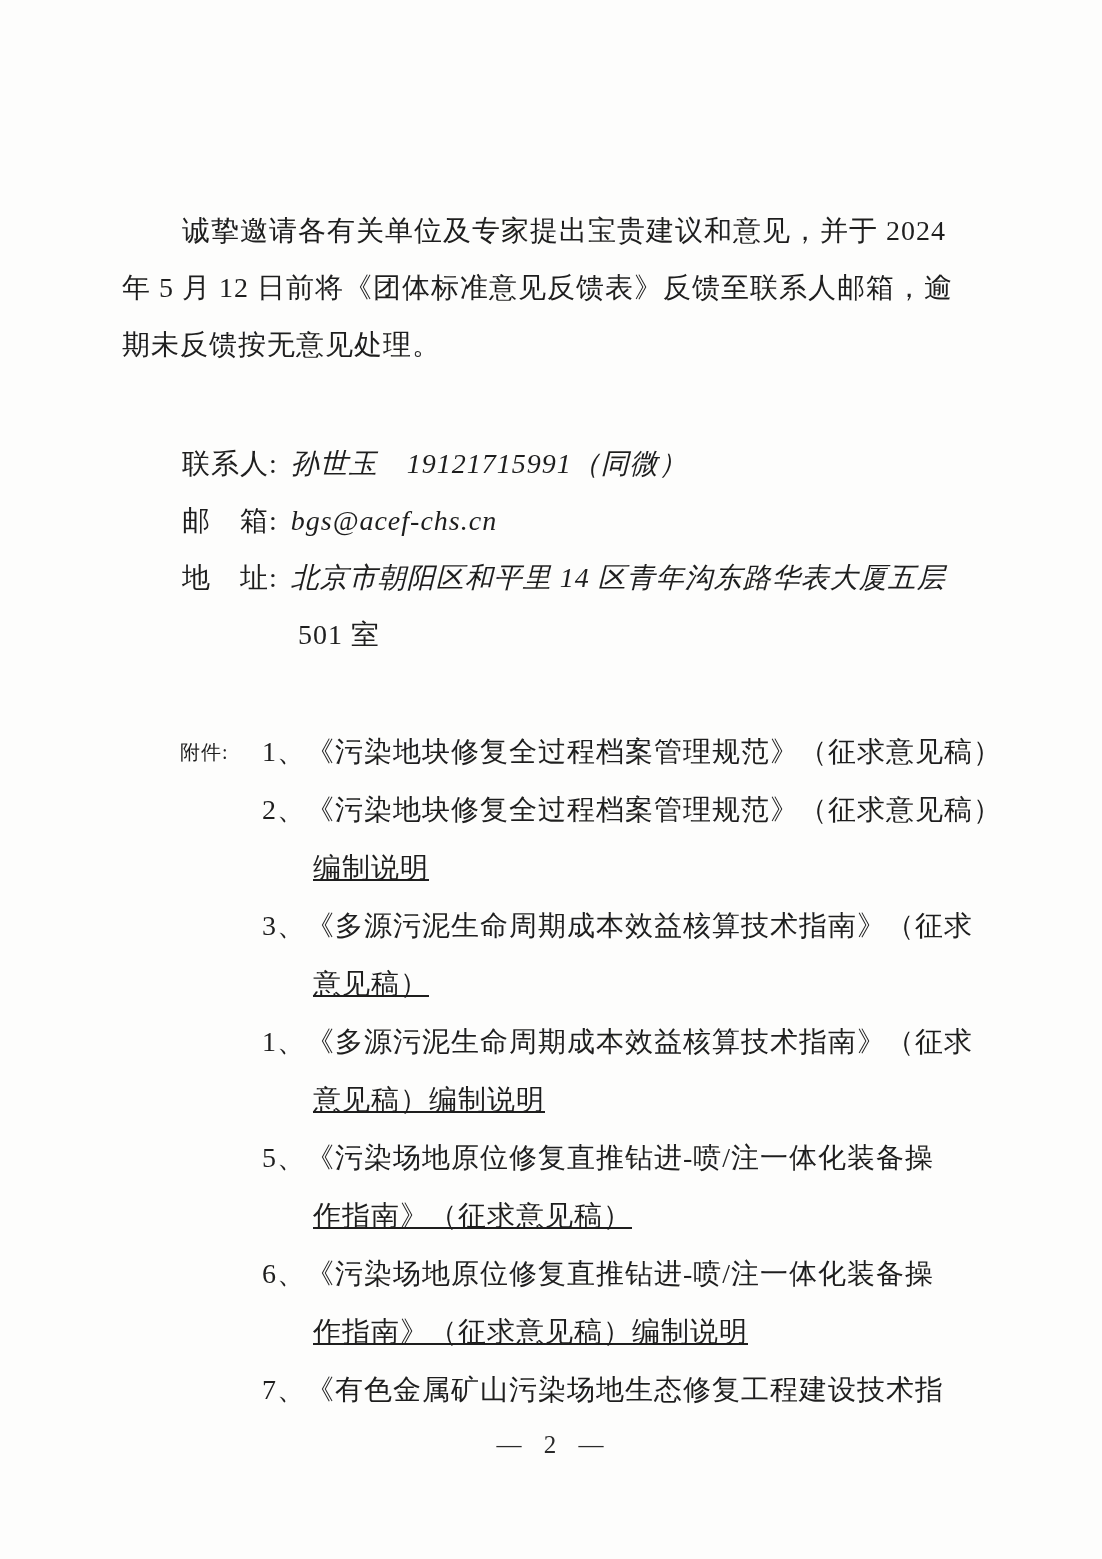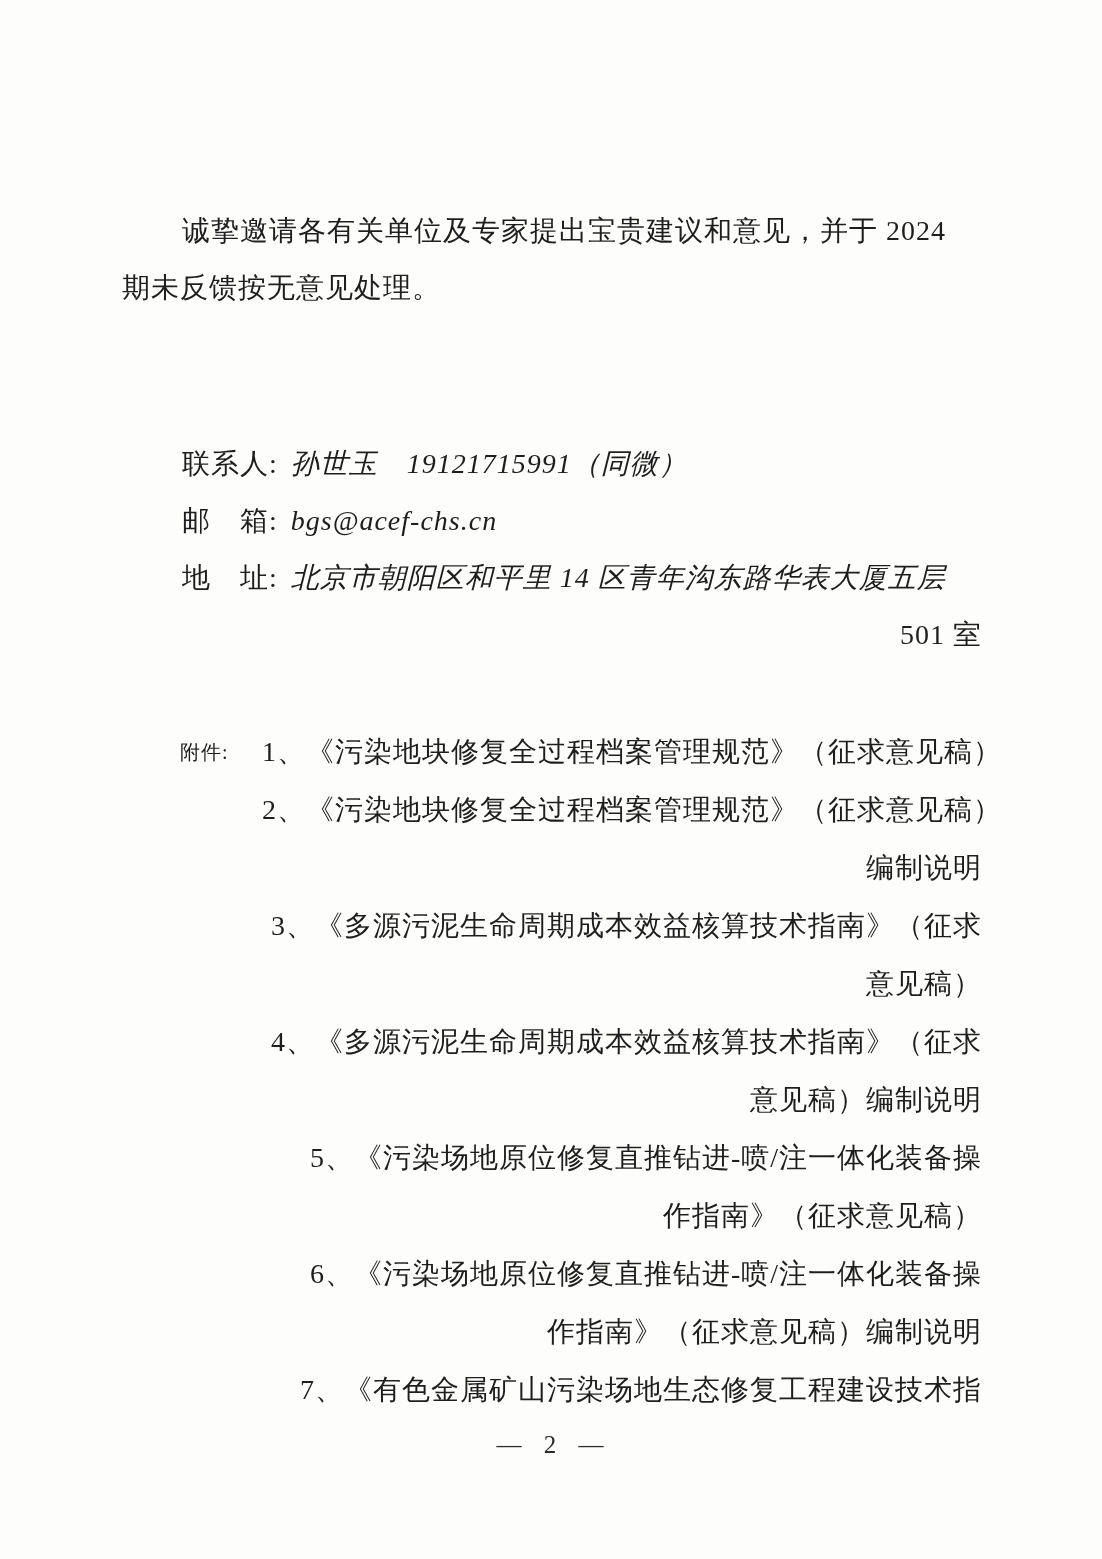--- a/index.html
+++ b/index.html
@@ -26,49 +26,50 @@
     letter-spacing: 1px;
     white-space: nowrap;
   }
   
   .paragraph { left: 122px; top: 202px; width: 850px; }
   .paragraph .line.indented { text-indent: 60px; }
   
   .contacts { left: 182px; top: 435px; width: 800px; }
   .contact-label { display: inline-block; }
   .contact-value { margin-left: 13px; font-style: italic; }
-  .address-line2 { padding-left: 116px; text-align: right; }
+  .address-line2 { padding-left: 116px; }
   
   .attachments-label {
     left: 180px; top: 723px;
     height: 58px; line-height: 58px;
     font-size: 20px; letter-spacing: 1px; white-space: nowrap;
   }
   .attachments { left: 262px; top: 723px; width: 720px; }
-  .attachments .line { height: 58px; line-height: 58px; text-align: right; }
-  .attachments .line.cont { margin-left: 35px; }
+  .attachments .line { height: 58px; line-height: 58px; }
+  .attachments .line.cont { margin-left: 51px; text-decoration: underline; }
   
   .page-number {
     left: 0; top: 1425px;
     width: 1102px;
     text-align: center;
     font-size: 25px;
     line-height: 40px;
     letter-spacing: 2px;
     word-spacing: 12px;
     color: #2a2a2a;
   }
 </style>
 </head>
 <body>
 
 <div class="page">
 
   <div class="block paragraph">
     <div class="line indented">诚挚邀请各有关单位及专家提出宝贵建议和意见，并于 2024</div>
+    <div class="line">年 5 月 12 日前将《团体标准意见反馈表》反馈至联系人邮箱，逾</div>
     <div class="line">期未反馈按无意见处理。</div>
   </div>
 
   <div class="block contacts">
     <div class="line">
       <span class="contact-label">联系人:</span><span class="contact-value">孙世玉　19121715991（同微）</span>
     </div>
     <div class="line">
       <span class="contact-label">邮　箱:</span><span class="contact-value">bgs@acef-chs.cn</span>
     </div>
@@ -86,21 +87,21 @@
     </div>
     <div>
       <div class="line">2、《污染地块修复全过程档案管理规范》（征求意见稿）</div>
       <div class="line cont">编制说明</div>
     </div>
     <div>
       <div class="line">3、《多源污泥生命周期成本效益核算技术指南》（征求</div>
       <div class="line cont">意见稿）</div>
     </div>
     <div>
-      <div class="line">4、《多源污泥生命周期成本效益核算技术指南》（征求</div>
+      <div class="line">1、《多源污泥生命周期成本效益核算技术指南》（征求</div>
       <div class="line cont">意见稿）编制说明</div>
     </div>
     <div>
       <div class="line">5、《污染场地原位修复直推钻进-喷/注一体化装备操</div>
       <div class="line cont">作指南》（征求意见稿）</div>
     </div>
     <div>
       <div class="line">6、《污染场地原位修复直推钻进-喷/注一体化装备操</div>
       <div class="line cont">作指南》（征求意见稿）编制说明</div>
     </div>

